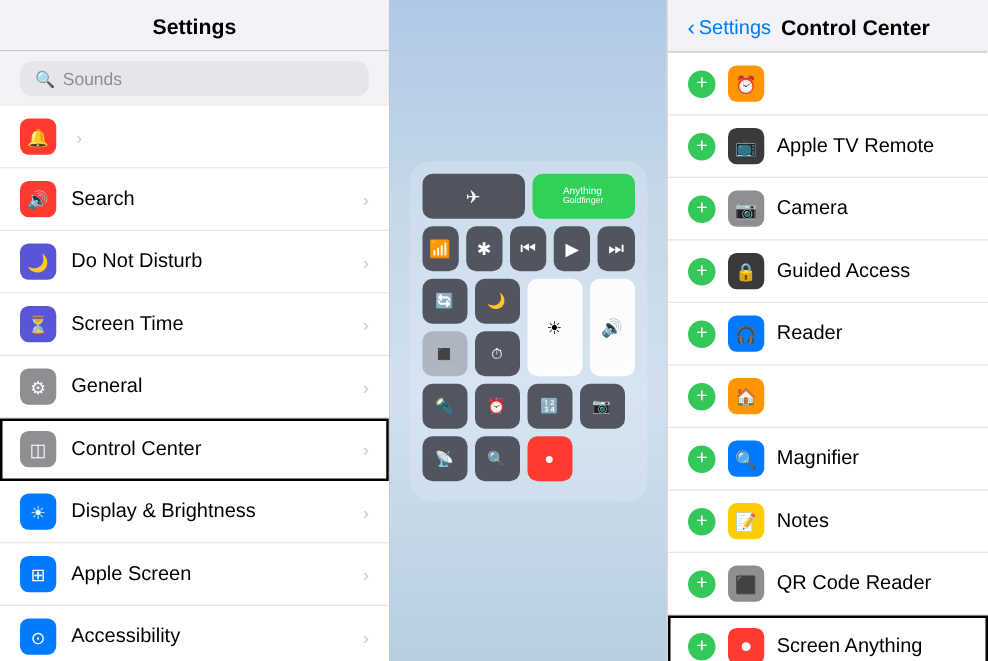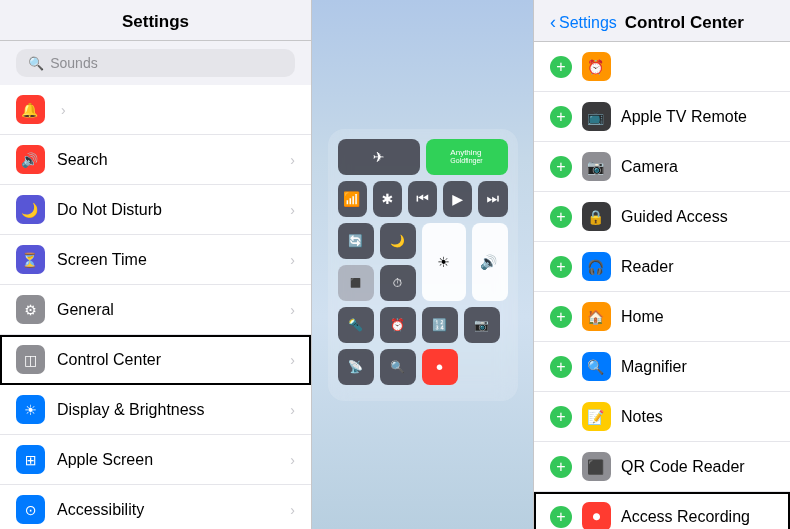--- a/index.html
+++ b/index.html
@@ -499,21 +499,20 @@
     <div class="control-icon-wrap" style="background:#007aff;">
       <span style="font-size:14px;color:#fff;font-weight:bold;">🎧</span>
     </div>
     <span class="control-label">Reader</span>
   </div>
         <div class="control-item">
     <div class="add-btn">+</div>
     <div class="control-icon-wrap" style="background:#ff9500;">
       <span style="font-size:14px;color:#fff;font-weight:bold;">🏠</span>
     </div>
-    <span class="control-label">Home</span>
   </div>
         <div class="control-item">
     <div class="add-btn">+</div>
     <div class="control-icon-wrap" style="background:#007aff;">
       <span style="font-size:14px;color:#fff;font-weight:bold;">🔍</span>
     </div>
     <span class="control-label">Magnifier</span>
   </div>
         <div class="control-item">
     <div class="add-btn">+</div>
@@ -527,17 +526,17 @@
     <div class="control-icon-wrap" style="background:#8e8e93;">
       <span style="font-size:14px;color:#fff;font-weight:bold;">⬛</span>
     </div>
     <span class="control-label">QR Code Reader</span>
   </div>
         <div class="control-item highlighted">
     <div class="add-btn">+</div>
     <div class="control-icon-wrap" style="background:#ff3b30;">
       <span style="font-size:14px;color:#fff;font-weight:bold;">⏺</span>
     </div>
-    <span class="control-label">Access Recording</span>
+    <span class="control-label">Screen Anything</span>
   </div>
       </div>
     </div>
 </div>
 
 </body></html>

